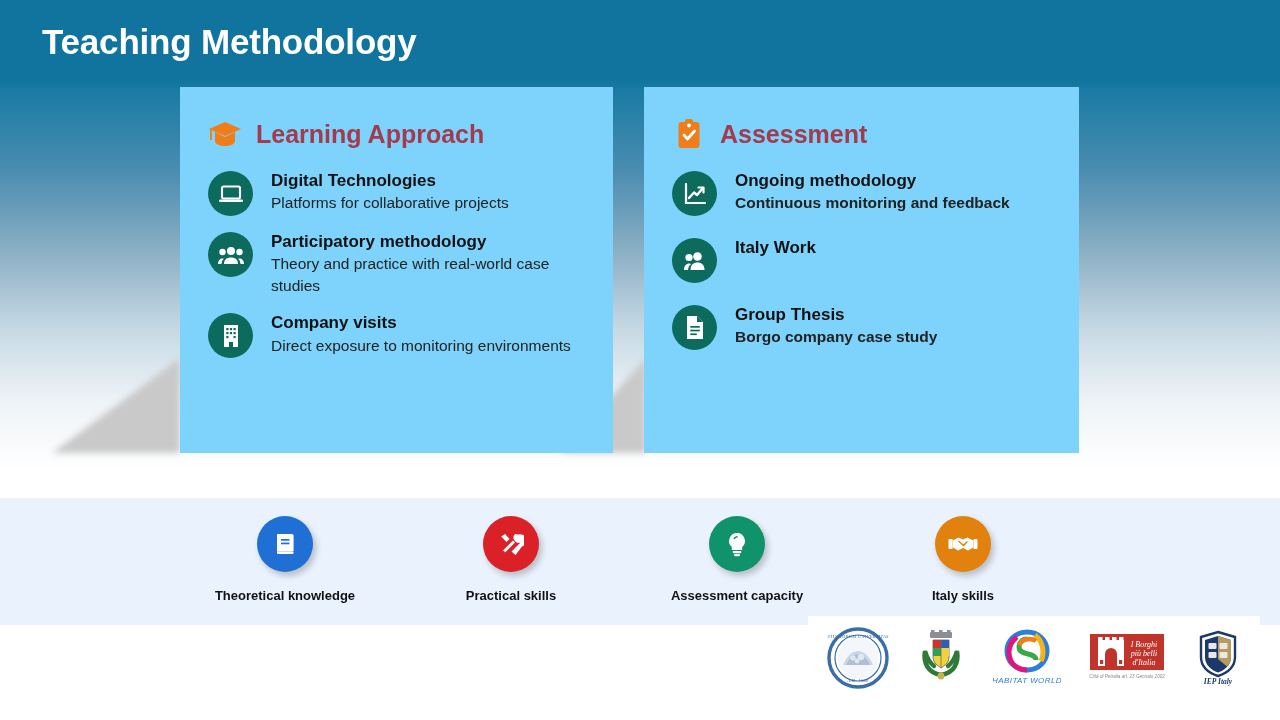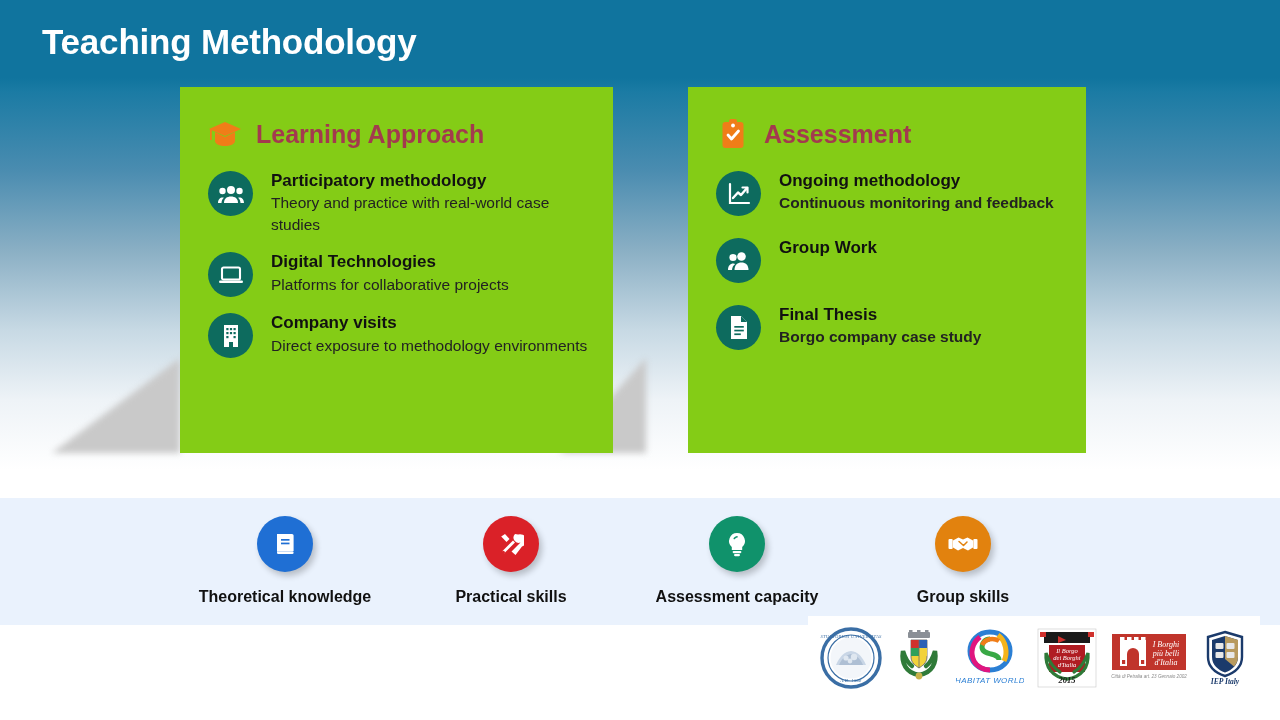--- a/index.html
+++ b/index.html
@@ -62,26 +62,26 @@
   }
   #shadow-right {
     left: 560px; top: 358px;
     border-width: 0 0 95px 86px;
     border-bottom-color: #c9c9c9;
   }
 
   
   .card {
     position: absolute;
-    background: #84cc16;
+    background: #7dd3fc;
     top: 87px;
     height: 366px;
   }
   #card-learning { left: 180px; width: 433px; z-index: 3; }
-  #card-assessment { left: 644px; width: 398px; z-index: 2; margin-left: 44px; }
+  #card-assessment { left: 644px; width: 435px; z-index: 2; }
 
   .card-head {
     display: flex;
     align-items: center;
     gap: 14px;
     padding: 30px 0 0 28px;
   }
   .card-head-icon {
     width: 34px; height: 34px;
     display: flex; align-items: center; justify-content: center;
@@ -148,21 +148,21 @@
     padding-top: 18px;
   }
   .outcome-circle {
     width: 56px; height: 56px;
     border-radius: 50%;
     display: flex; align-items: center; justify-content: center;
     box-shadow: 3px 4px 6px rgba(0,0,0,0.22);
   }
   .outcome-label {
     margin-top: 16px;
-    font-size: 16px;
+    font-size: 13px;
     font-weight: bold;
     color: #111111;
     white-space: nowrap;
   }
 
   
   .logo-bar {
     position: absolute;
     left: 808px; top: 616px;
     width: 452px; height: 84px;
@@ -205,64 +205,64 @@
         </svg>
       </span>
       <span class="card-head-title">Learning Approach</span>
     </div>
 
     <div class="item-list">
 
       <div class="item">
         <span class="item-icon">
           <svg width="26" height="22" viewBox="0 0 26 22">
+            <rect x="4" y="3.5" width="18" height="12" rx="1.6" fill="none" stroke="#ffffff" stroke-width="2.1"></rect>
+            <rect x="1" y="16.5" width="24" height="2.6" rx="1.3" fill="#ffffff"></rect>
+          </svg>
+        </span>
+        <span class="item-text">
+          <div class="item-title">Digital Technologies</div>
+          <div class="item-desc">Platforms for collaborative projects</div>
+        </span>
+      </div>
+
+      <div class="item">
+        <span class="item-icon">
+          <svg width="26" height="22" viewBox="0 0 26 22">
             <circle cx="13" cy="7" r="4" fill="#ffffff"></circle>
             <circle cx="4.5" cy="8" r="3.2" fill="#ffffff"></circle>
             <circle cx="21.5" cy="8" r="3.2" fill="#ffffff"></circle>
             <path d="M6 20 C6 15.5 9 13.5 13 13.5 C17 13.5 20 15.5 20 20 Z" fill="#ffffff"></path>
             <path d="M0 20 C0 16.5 2 14.5 4.8 14.5 L6 14.8 C4.3 16 3.6 17.8 3.5 20 Z" fill="#ffffff"></path>
             <path d="M26 20 C26 16.5 24 14.5 21.2 14.5 L20 14.8 C21.7 16 22.4 17.8 22.5 20 Z" fill="#ffffff"></path>
           </svg>
         </span>
         <span class="item-text">
           <div class="item-title">Participatory methodology</div>
           <div class="item-desc">Theory and practice with real-world case studies</div>
-        </span>
-      </div>
-
-      <div class="item">
-        <span class="item-icon">
-          <svg width="26" height="22" viewBox="0 0 26 22">
-            <rect x="4" y="3.5" width="18" height="12" rx="1.6" fill="none" stroke="#ffffff" stroke-width="2.1"></rect>
-            <rect x="1" y="16.5" width="24" height="2.6" rx="1.3" fill="#ffffff"></rect>
-          </svg>
-        </span>
-        <span class="item-text">
-          <div class="item-title">Digital Technologies</div>
-          <div class="item-desc">Platforms for collaborative projects</div>
         </span>
       </div>
 
       <div class="item">
         <span class="item-icon">
           <svg width="22" height="24" viewBox="0 0 22 24">
             <path d="M4 1 H18 V23 H13 V18 H9 V23 H4 Z" fill="#ffffff"></path>
             <rect x="6.3" y="4" width="2.2" height="2.2" fill="#0d6b5e"></rect>
             <rect x="9.9" y="4" width="2.2" height="2.2" fill="#0d6b5e"></rect>
             <rect x="13.5" y="4" width="2.2" height="2.2" fill="#0d6b5e"></rect>
             <rect x="6.3" y="8" width="2.2" height="2.2" fill="#0d6b5e"></rect>
             <rect x="9.9" y="8" width="2.2" height="2.2" fill="#0d6b5e"></rect>
             <rect x="13.5" y="8" width="2.2" height="2.2" fill="#0d6b5e"></rect>
             <rect x="6.3" y="12" width="2.2" height="2.2" fill="#0d6b5e"></rect>
             <rect x="13.5" y="12" width="2.2" height="2.2" fill="#0d6b5e"></rect>
           </svg>
         </span>
         <span class="item-text">
           <div class="item-title">Company visits</div>
-          <div class="item-desc">Direct exposure to methodology environments</div>
+          <div class="item-desc">Direct exposure to monitoring environments</div>
         </span>
       </div>
 
     </div>
   </div>
 
   <div class="card" id="card-assessment">
     <div class="card-head">
       <span class="card-head-icon">
         <svg width="26" height="32" viewBox="0 0 26 32">
@@ -294,36 +294,36 @@
       <div class="item">
         <span class="item-icon">
           <svg width="26" height="22" viewBox="0 0 26 22">
             <circle cx="15.5" cy="6.5" r="4.3" fill="#ffffff"></circle>
             <circle cx="7" cy="7.5" r="3.6" fill="#ffffff"></circle>
             <path d="M8.5 20 C8.5 14.8 11.6 12.5 15.5 12.5 C19.4 12.5 22.5 14.8 22.5 20 Z" fill="#ffffff"></path>
             <path d="M2 20 C2 15.8 4.2 13.6 7.4 13.6 L9.2 13.9 C7.2 15.3 6.2 17.3 6 20 Z" fill="#ffffff"></path>
           </svg>
         </span>
         <span class="item-text">
-          <div class="item-title">Group Work</div>
+          <div class="item-title">Italy Work</div>
         </span>
       </div>
 
       <div class="item">
         <span class="item-icon">
           <svg width="21" height="25" viewBox="0 0 21 25">
             <path d="M3 1 H13 L19 7 V24 H3 Z" fill="#ffffff"></path>
             <path d="M13 1 V7 H19" fill="#0d6b5e"></path>
             <rect x="6.3" y="11" width="9.5" height="1.7" fill="#0d6b5e"></rect>
             <rect x="6.3" y="14.7" width="9.5" height="1.7" fill="#0d6b5e"></rect>
             <rect x="6.3" y="18.4" width="6.5" height="1.7" fill="#0d6b5e"></rect>
           </svg>
         </span>
         <span class="item-text">
-          <div class="item-title">Final Thesis</div>
+          <div class="item-title">Group Thesis</div>
           <div class="item-desc">Borgo company case study</div>
         </span>
       </div>
 
     </div>
   </div>
 
   <div class="outcomes-strip"></div>
   <div class="outcomes-row">
 
@@ -365,21 +365,21 @@
 
     <div class="outcome">
       <span class="outcome-circle" style="background:#e2820e">
         <svg width="30" height="22" viewBox="0 0 30 22">
           <rect x="0.5" y="6" width="4.2" height="10" rx="1" fill="#ffffff"></rect>
           <rect x="25.3" y="6" width="4.2" height="10" rx="1" fill="#ffffff"></rect>
           <path d="M5 7.5 L10.5 4.5 L15 6.5 L19.5 4.5 L25 7.5 V14.5 L20 17.5 L15 15 L10 17.5 L5 14.5 Z" fill="#ffffff"></path>
           <path d="M11 8.5 L15.5 12.5 L19 9" fill="none" stroke="#e2820e" stroke-width="1.5" stroke-linecap="round" stroke-linejoin="round"></path>
         </svg>
       </span>
-      <span class="outcome-label">Group skills</span>
+      <span class="outcome-label">Italy skills</span>
     </div>
 
   </div>
 
   <div class="logo-bar">
 
     <span class="logo">
       <svg width="62" height="62" viewBox="0 0 62 62">
         <circle cx="31" cy="31" r="29" fill="none" stroke="#3a6ea5" stroke-width="3.4"></circle>
         <circle cx="31" cy="31" r="23" fill="none" stroke="#3a6ea5" stroke-width="1.2"></circle>
@@ -416,36 +416,20 @@
       <svg width="68" height="62" viewBox="0 0 68 62">
         <path d="M34 5 C46 5 54 14 54 24 C54 34 46 43 34 43 C22 43 14 34 14 24 C14 14 22 5 34 5 Z" fill="none" stroke="#2b7fd4" stroke-width="5"></path>
         <path d="M24 10 C16 16 14 26 18 34 C21 40 28 43 34 43" fill="none" stroke="#e0157f" stroke-width="5"></path>
         <path d="M42 8 C50 14 52 26 48 34" fill="none" stroke="#f5b41a" stroke-width="5"></path>
         <path d="M34 12 C29 12 26 16 26 20 C26 25 31 26 35 27 C39 28 43 29 43 33" fill="none" stroke="#39a845" stroke-width="5"></path>
         <path d="M26 18 C29 12 37 10 43 14" fill="none" stroke="#f07d18" stroke-width="4.5"></path>
         <text x="34" y="56" text-anchor="middle" font-size="8" fill="#2b7fd4" font-family="'Liberation Sans', sans-serif" letter-spacing="0.4">HABITAT WORLD</text>
       </svg>
     </span>
 
-    <span class="logo">
-      <svg width="62" height="62" viewBox="0 0 62 62">
-        <rect x="2" y="2" width="58" height="58" fill="#ffffff" stroke="#c8c8c8" stroke-width="0.6"></rect>
-        <rect x="8" y="5" width="46" height="11" fill="#1a1a1a"></rect>
-        <rect x="4" y="5" width="6" height="5" fill="#d0312d"></rect>
-        <rect x="52" y="5" width="6" height="5" fill="#d0312d"></rect>
-        <path d="M22 9 L30 13 L22 16 Z" fill="#d0312d"></path>
-        <rect x="13" y="18" width="36" height="27" fill="#b01c22"></rect>
-        <text x="31" y="26" text-anchor="middle" font-size="6.5" fill="#ffffff" font-family="'Liberation Serif', serif">Il Borgo</text>
-        <text x="31" y="33" text-anchor="middle" font-size="6.5" fill="#ffffff" font-family="'Liberation Serif', serif">dei Borghi</text>
-        <text x="31" y="40" text-anchor="middle" font-size="6.5" fill="#ffffff" font-family="'Liberation Serif', serif">d'Italia</text>
-        <path d="M31 52 C16 50 9 40 10 26 C13 34 17 41 24 45" fill="none" stroke="#2f7a38" stroke-width="3.2" stroke-linecap="round"></path>
-        <path d="M31 52 C46 50 53 40 52 26 C49 34 45 41 38 45" fill="none" stroke="#2f7a38" stroke-width="3.2" stroke-linecap="round"></path>
-        <text x="31" y="56" text-anchor="middle" font-size="8.5" font-weight="bold" fill="#1a1a1a" font-family="'Liberation Serif', serif">2015</text>
-      </svg>
-    </span>
 
     <span class="logo">
       <svg width="80" height="56" viewBox="0 0 80 56">
         <rect x="2" y="4" width="74" height="36" fill="#c0342b"></rect>
         <rect x="10" y="10" width="26" height="26" fill="#ffffff"></rect>
         <rect x="10" y="7" width="4.5" height="5" fill="#ffffff"></rect>
         <rect x="17" y="7" width="4.5" height="5" fill="#ffffff"></rect>
         <rect x="24" y="7" width="4.5" height="5" fill="#ffffff"></rect>
         <rect x="31" y="7" width="4.5" height="5" fill="#ffffff"></rect>
         <path d="M17 36 V24 A6 6 0 0 1 29 24 V36 Z" fill="#c0342b"></path>

